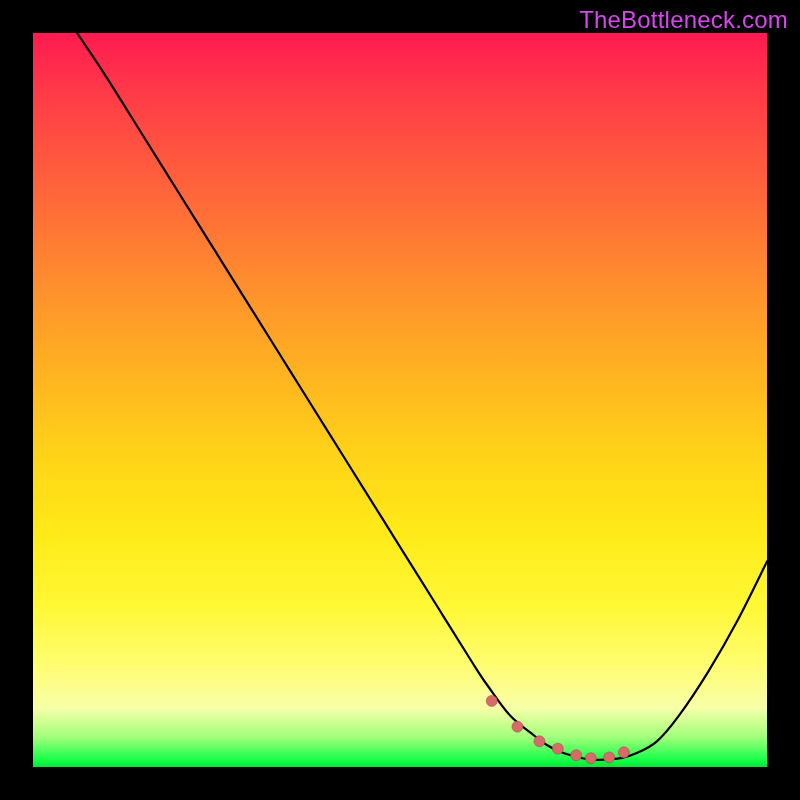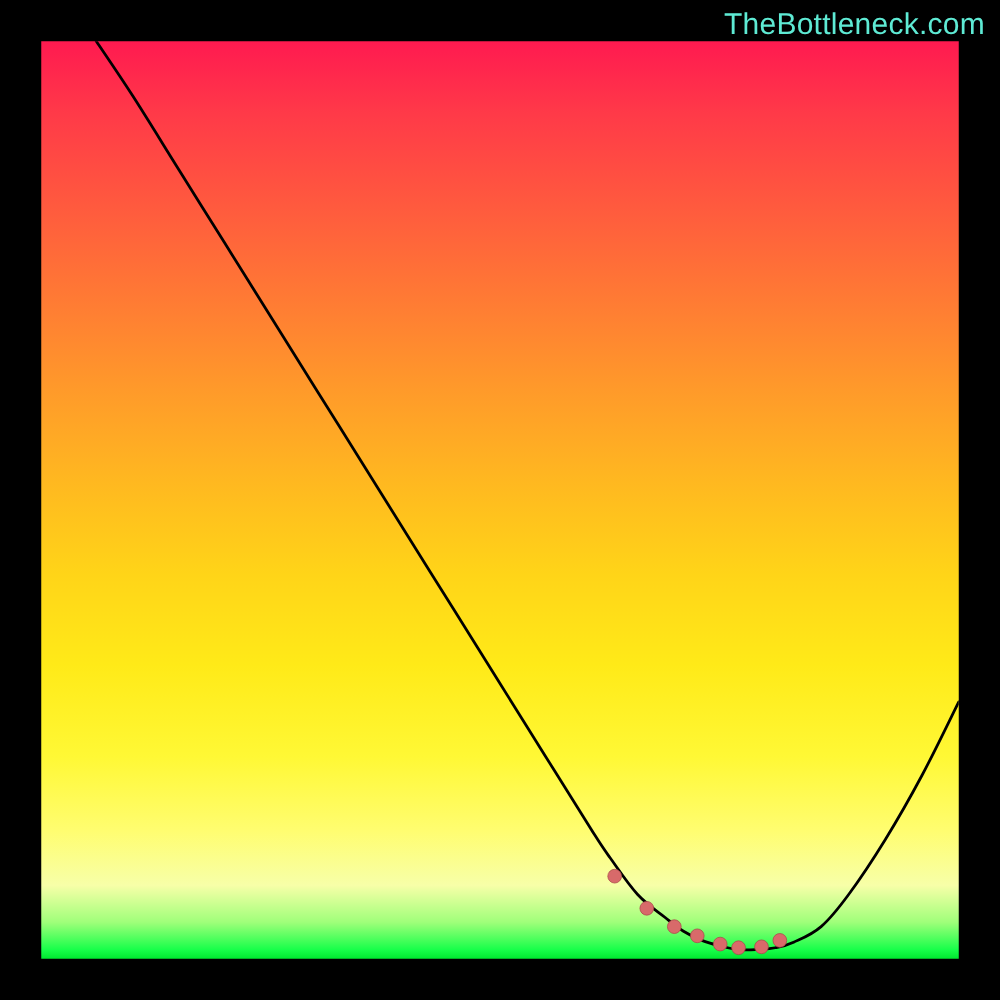--- a/index.html
+++ b/index.html
@@ -40,21 +40,21 @@
       #f7ffa8 92%,
       #a0ff7a 96%,
       #18ff4a 99%,
       #00e830 100%
     );
   }
   .watermark {
     position: absolute;
     top: 6px;
     right: 12px;
-    color: #5eead4;
+    color: #d946ef;
     font-size: 24px;
     font-weight: 500;
     letter-spacing: 0.2px;
     user-select: none;
     z-index: 5;
   }
   svg.curve {
     position: absolute;
     left: 0;
     top: 0;

